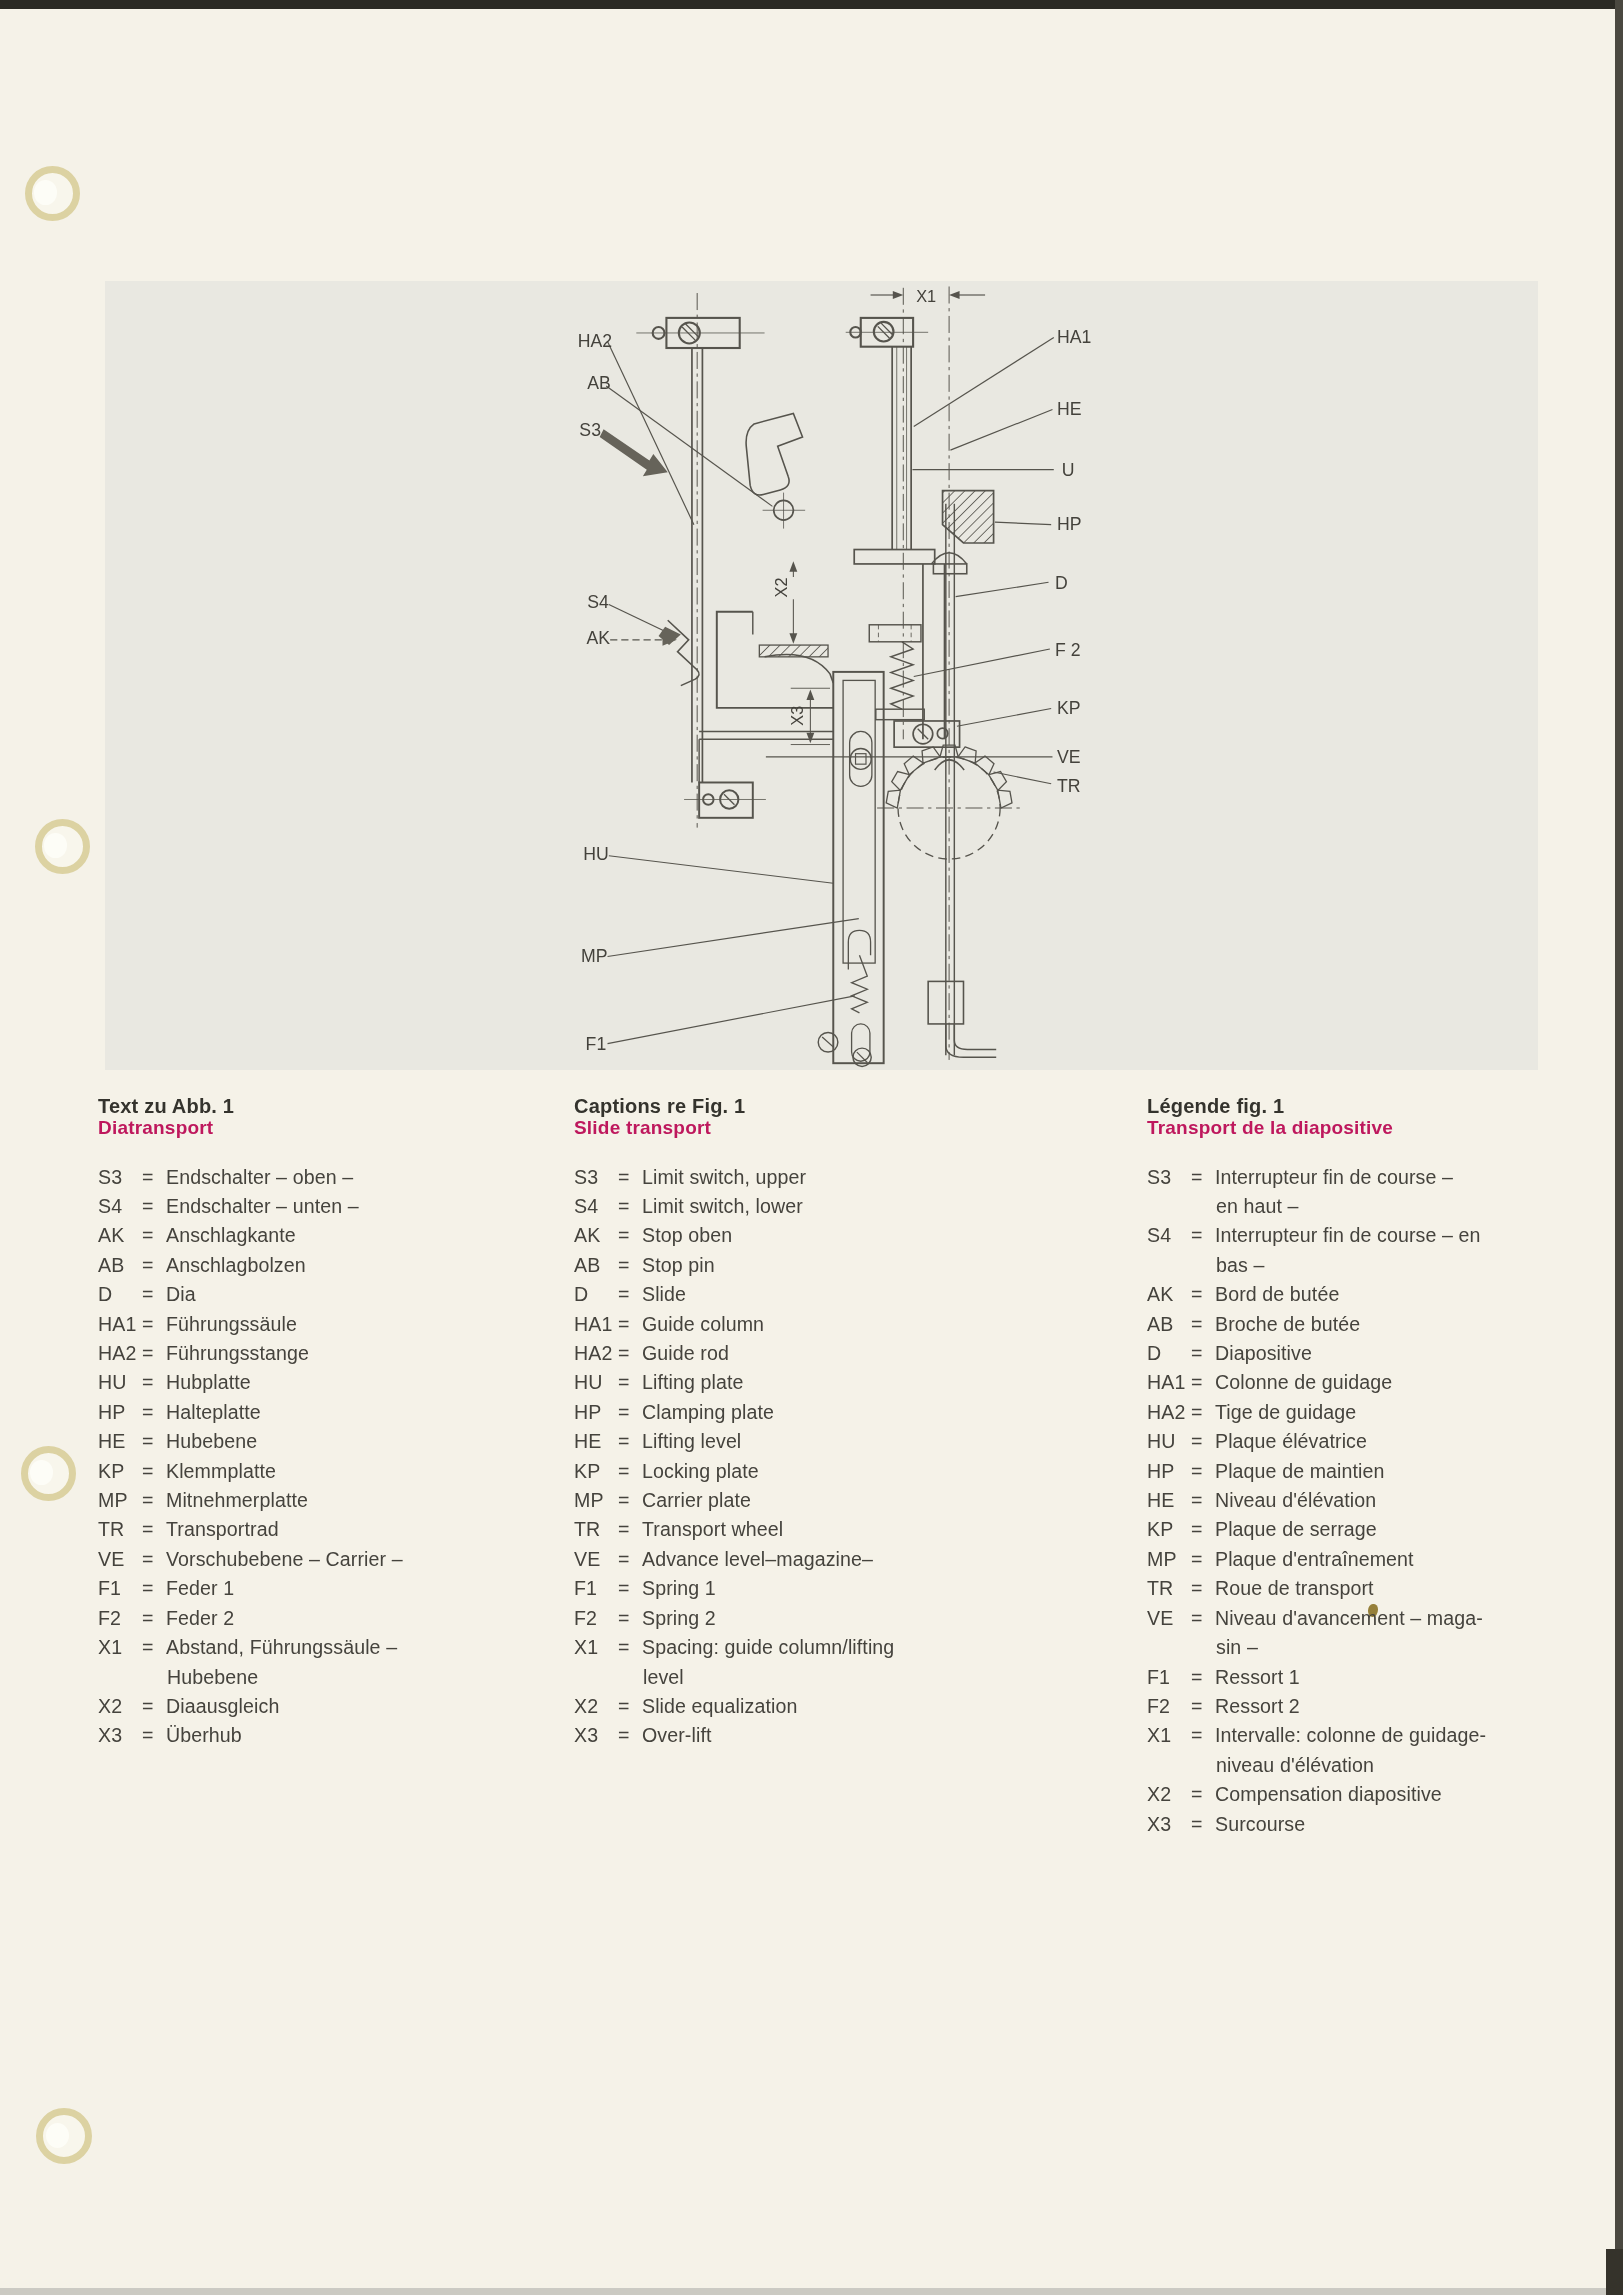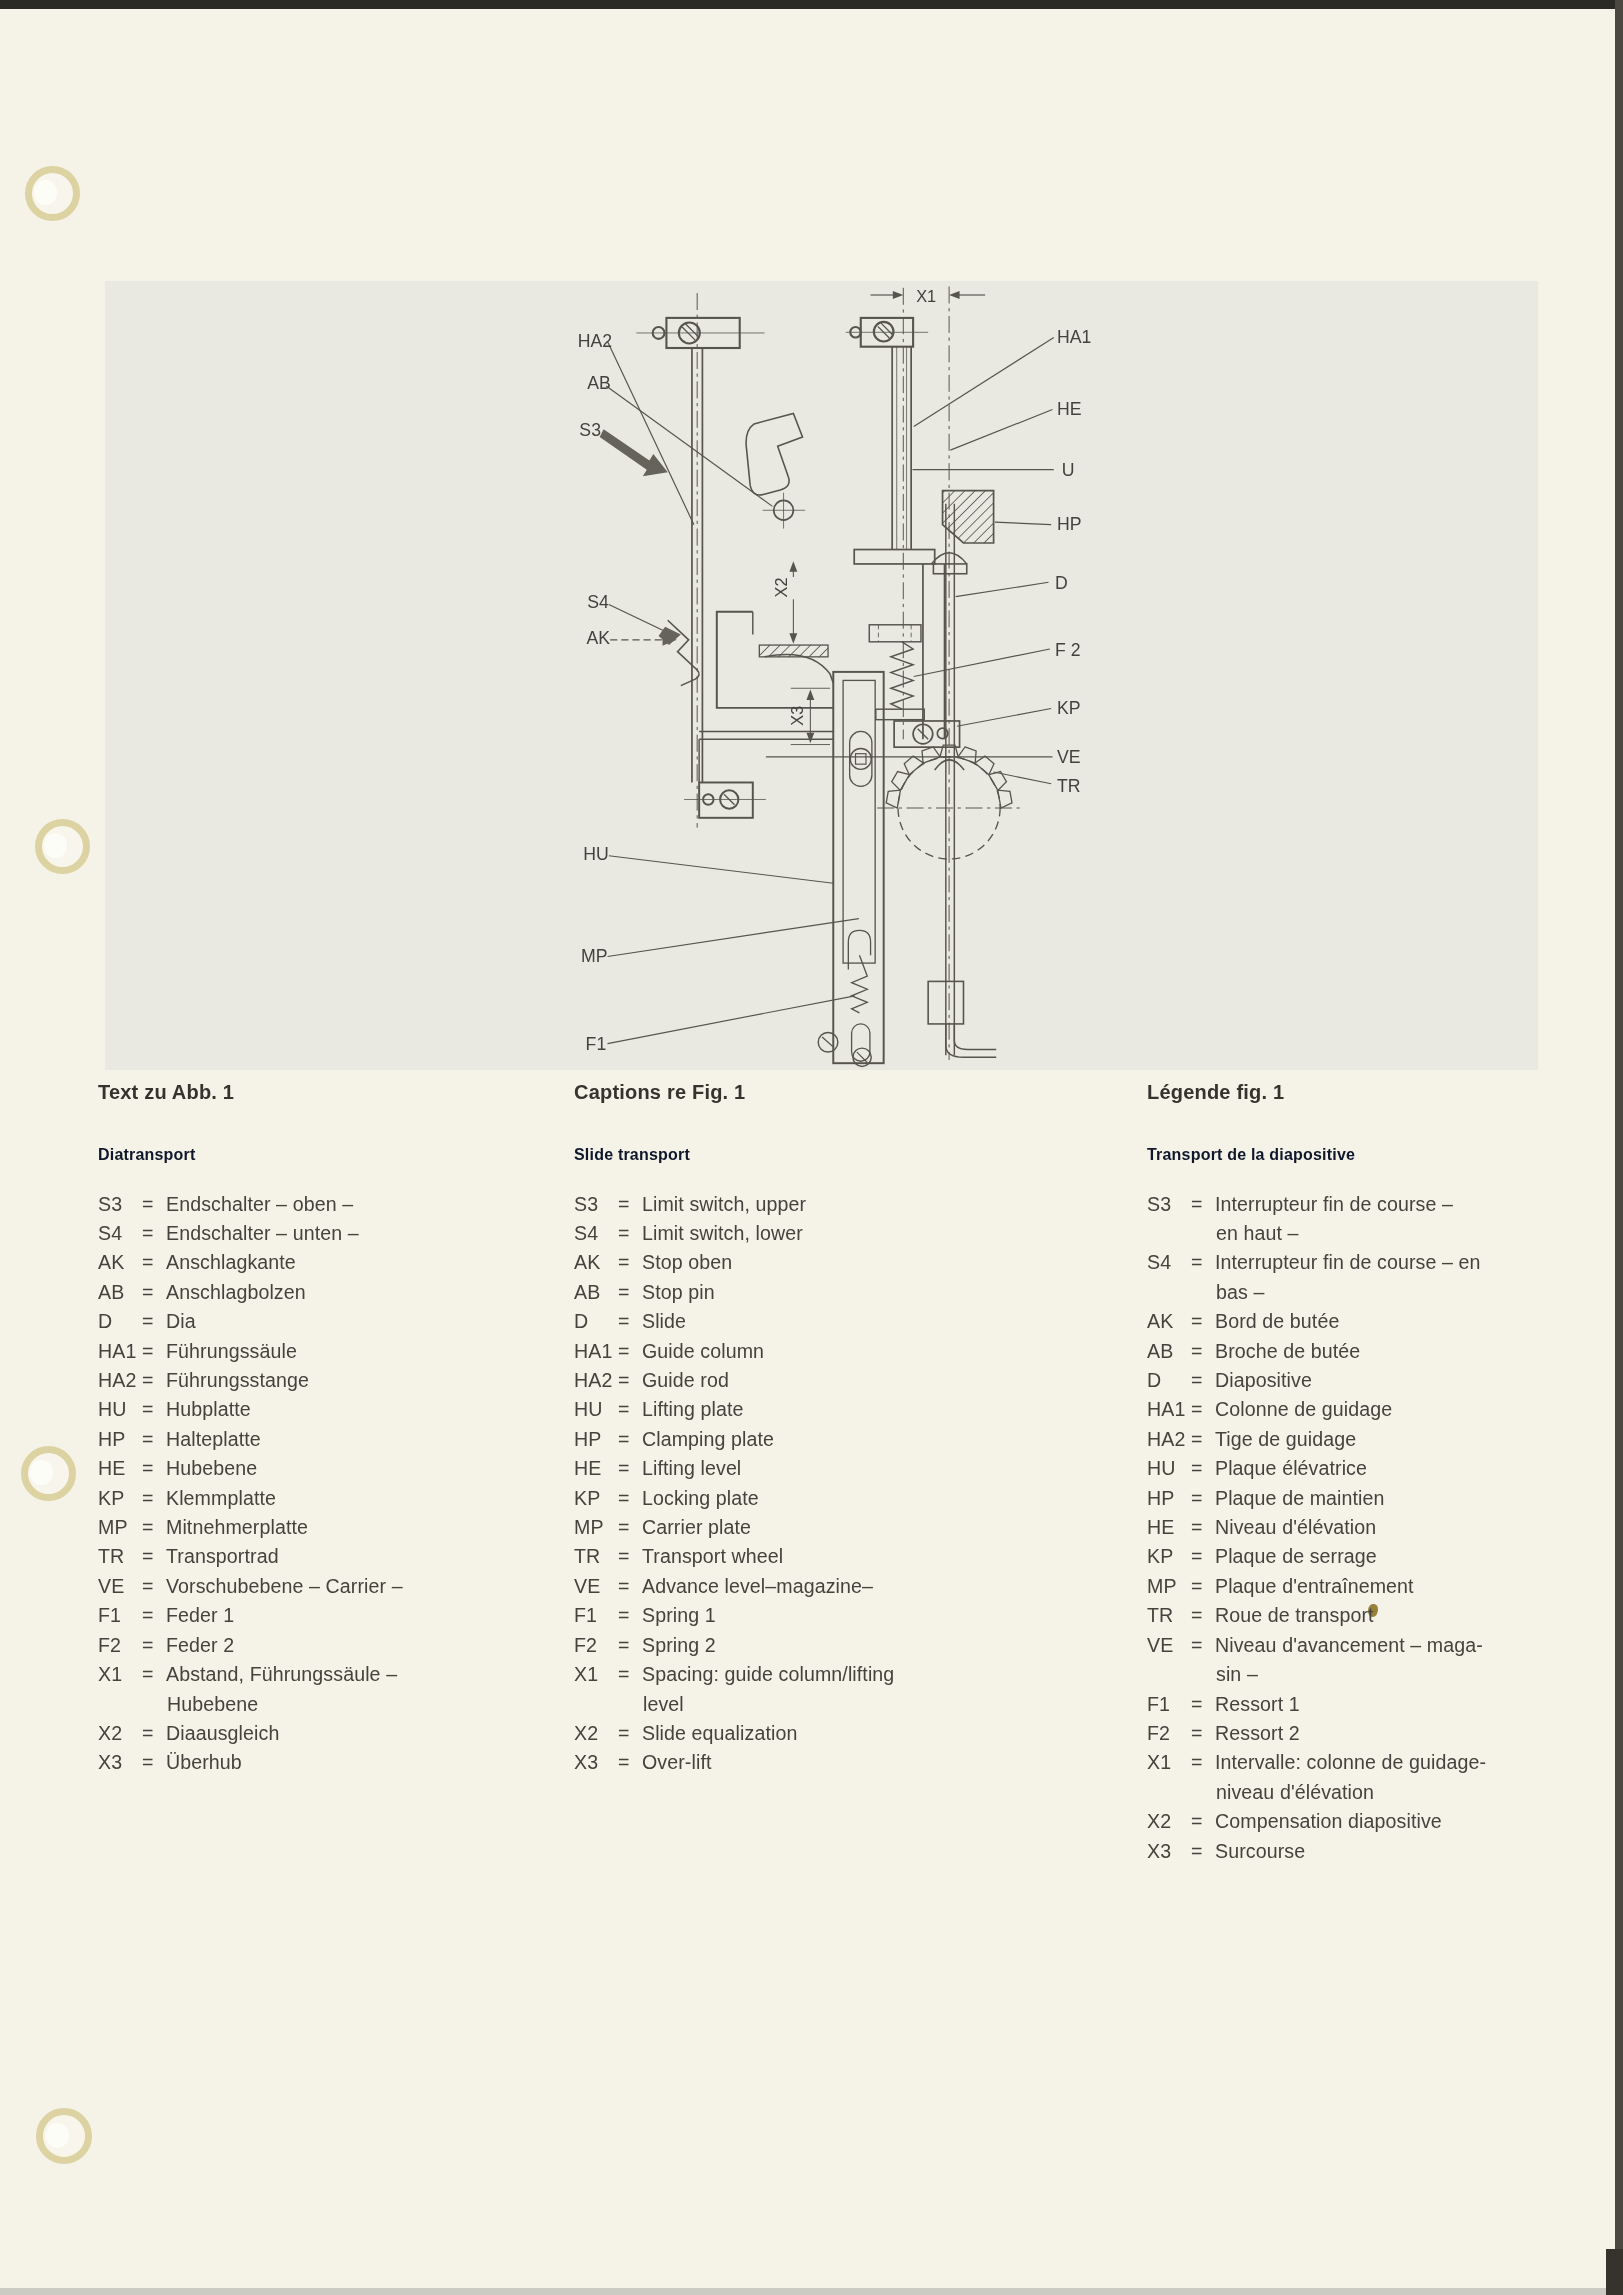--- a/index.html
+++ b/index.html
@@ -17,22 +17,22 @@
   
   .hole{position:absolute;border-radius:50%;background:#f8f6ec;border:7.2px solid #dcd2a2;box-sizing:border-box;}
   .hole::after{content:"";position:absolute;left:6%;top:18%;width:55%;height:60%;border-radius:50%;background:#fdfdf7;}
   
   .figure{position:absolute;left:105px;top:281px;width:1433px;height:789px;background:#e9e8e1;}
   .figure svg{position:absolute;left:0;top:0;width:100%;height:100%;}
   .figure svg text{font-family:"Liberation Sans",sans-serif;font-size:27px;fill:#44423c;}
   .dimtext{font-size:25px !important;}
   
   .legend-col{position:absolute;top:1081px;width:478px;}
-  .col-title{font-size:20px;font-weight:bold;color:#34332d;letter-spacing:0.2px;line-height:22px;}
-  .col-sub{font-size:16px;font-weight:bold;color:#0f172a;letter-spacing:0.2px;line-height:22px;margin-top:41px;}
+  .col-title{font-size:20px;font-weight:bold;color:#34332d;letter-spacing:0.2px;line-height:22px;margin-top:14px;}
+  .col-sub{font-size:19px;font-weight:bold;color:#be185d;letter-spacing:0.2px;line-height:22px;}
   .entries{margin-top:23.6px;font-size:19.6px;line-height:29.4px;letter-spacing:0.1px;}
   .row{display:flex;}
   .k{width:44px;flex:none;}
   .eq{width:24px;flex:none;}
   .t{flex:1;white-space:nowrap;}
   .cont{padding-left:69px;white-space:nowrap;}
   
   .speck{position:absolute;left:1368px;top:1604px;width:9.8px;height:13px;border-radius:50% 40% 55% 45%;background:#96803a;}
 </style>
 </head>

